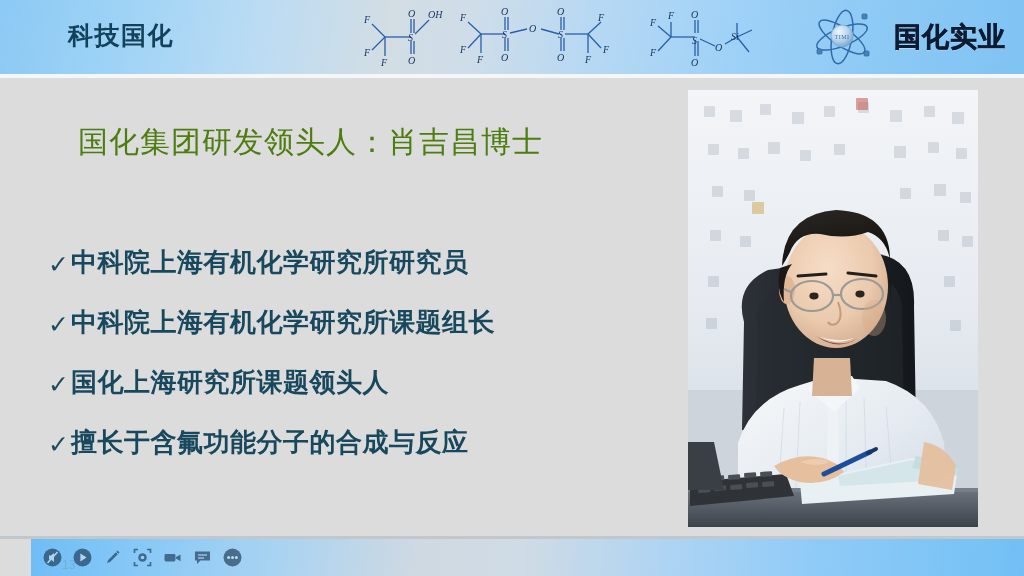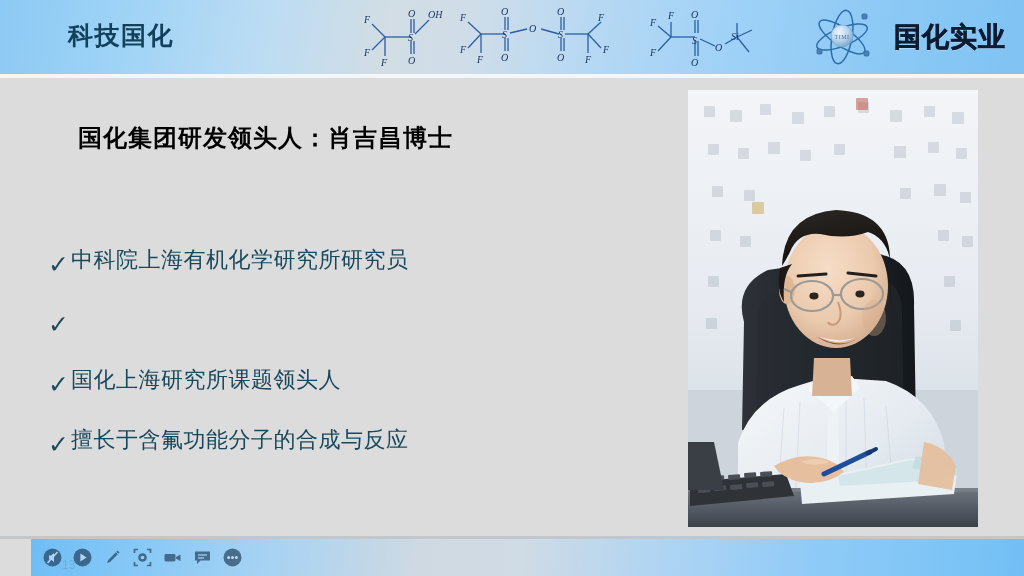--- a/index.html
+++ b/index.html
@@ -50,39 +50,39 @@
     font-size:27px; font-weight:bold; letter-spacing:1px;
     color:#0d1b33;
     -webkit-text-stroke:0.6px #0d1b33;
     text-shadow:0 1px 0 rgba(255,255,255,.35);
     text-align:center;
   }
 
   
   .title {
     position:absolute; left:78px; top:122px;
-    font-size:24px; font-weight:bold; letter-spacing:1px;
-    color:#000000;
+    font-size:30px; font-weight:normal; letter-spacing:1px;
+    color:#4d7c0f;
     white-space:nowrap;
   }
 
   
   .bullets { position:absolute; left:48px; top:248px; width:610px; }
   .bullet {
     display:flex; align-items:flex-start;
     margin-bottom:31px;
   }
   .tick {
     flex:0 0 auto; width:23px;
     font-size:25px; line-height:1;
     color:#1c4a5e; font-weight:normal;
     margin-top:4px;
   }
   .btext {
-    font-size:22px; font-weight:normal; letter-spacing:0.5px;
+    font-size:26px; font-weight:bold; letter-spacing:0.5px;
     color:#18485d; line-height:1.1; white-space:nowrap;
   }
 
   
   .photo {
     position:absolute; left:688px; top:90px; width:290px; height:437px;
     overflow:hidden; background:#cdd4dc;
   }
   .photo svg { display:block; }
 
@@ -257,20 +257,21 @@
 
   <div class="title">国化集团研发领头人：肖吉昌博士</div>
 
   <div class="bullets">
     <div class="bullet">
       <span class="tick">✓</span>
       <span class="btext">中科院上海有机化学研究所研究员</span>
     </div>
     <div class="bullet">
       <span class="tick">✓</span>
+      <span class="btext">中科院上海有机化学研究所课题组长</span>
     </div>
     <div class="bullet">
       <span class="tick">✓</span>
       <span class="btext">国化上海研究所课题领头人</span>
     </div>
     <div class="bullet">
       <span class="tick">✓</span>
       <span class="btext">擅长于含氟功能分子的合成与反应</span>
     </div>
   </div>

